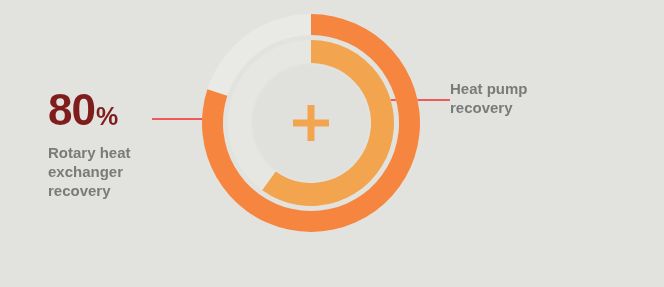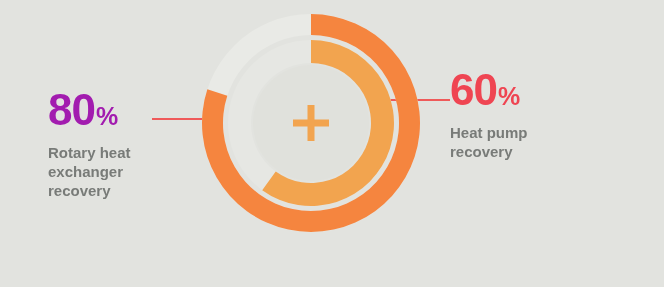--- a/index.html
+++ b/index.html
@@ -92,33 +92,30 @@
     top: 99px;
     width: 62px;
   }
 </style>
 </head>
 <body style="background: rgb(226, 227, 223);">
 
 <div id="infographic">
 
   <div class="callout callout-left">
-    <div class="pct" style="color: #a21caf;">
+    <div class="pct" style="color: #7f1d1d;">
       <span class="pct-num">80</span><span class="pct-sign">%</span>
     </div>
     <div class="caption">Rotary heat
 exchanger
 recovery</div>
   </div>
   <div class="leader leader-left"></div>
 
   <div class="callout callout-right">
-    <div class="pct" style="color: rgb(239, 69, 82);">
-      <span class="pct-num">60</span><span class="pct-sign">%</span>
-    </div>
     <div class="caption">Heat pump
 recovery</div>
   </div>
   <div class="leader leader-right"></div>
 
   <div class="donut-wrap">
     <svg class="donut-svg" viewBox="-109 -109 218 218">
       <g id="ring-layer">
           <path d="M -109 0 A 109 109 0 1 1 109 0 A 109 109 0 1 1 -109 0 Z M -88 0 A 88 88 0 1 0 88 0 A 88 88 0 1 0 -88 0 Z" fill="#E9EAE6"></path>
           <path d="M 6.674325055353075e-15 -109 A 109 109 0 1 1 -103.66516027617173 -33.6828523868693 L -83.6929734339735 -27.1934955049954 A 88 88 0 1 0 5.3884459162483544e-15 -88 Z" fill="#F5853F"></path>

